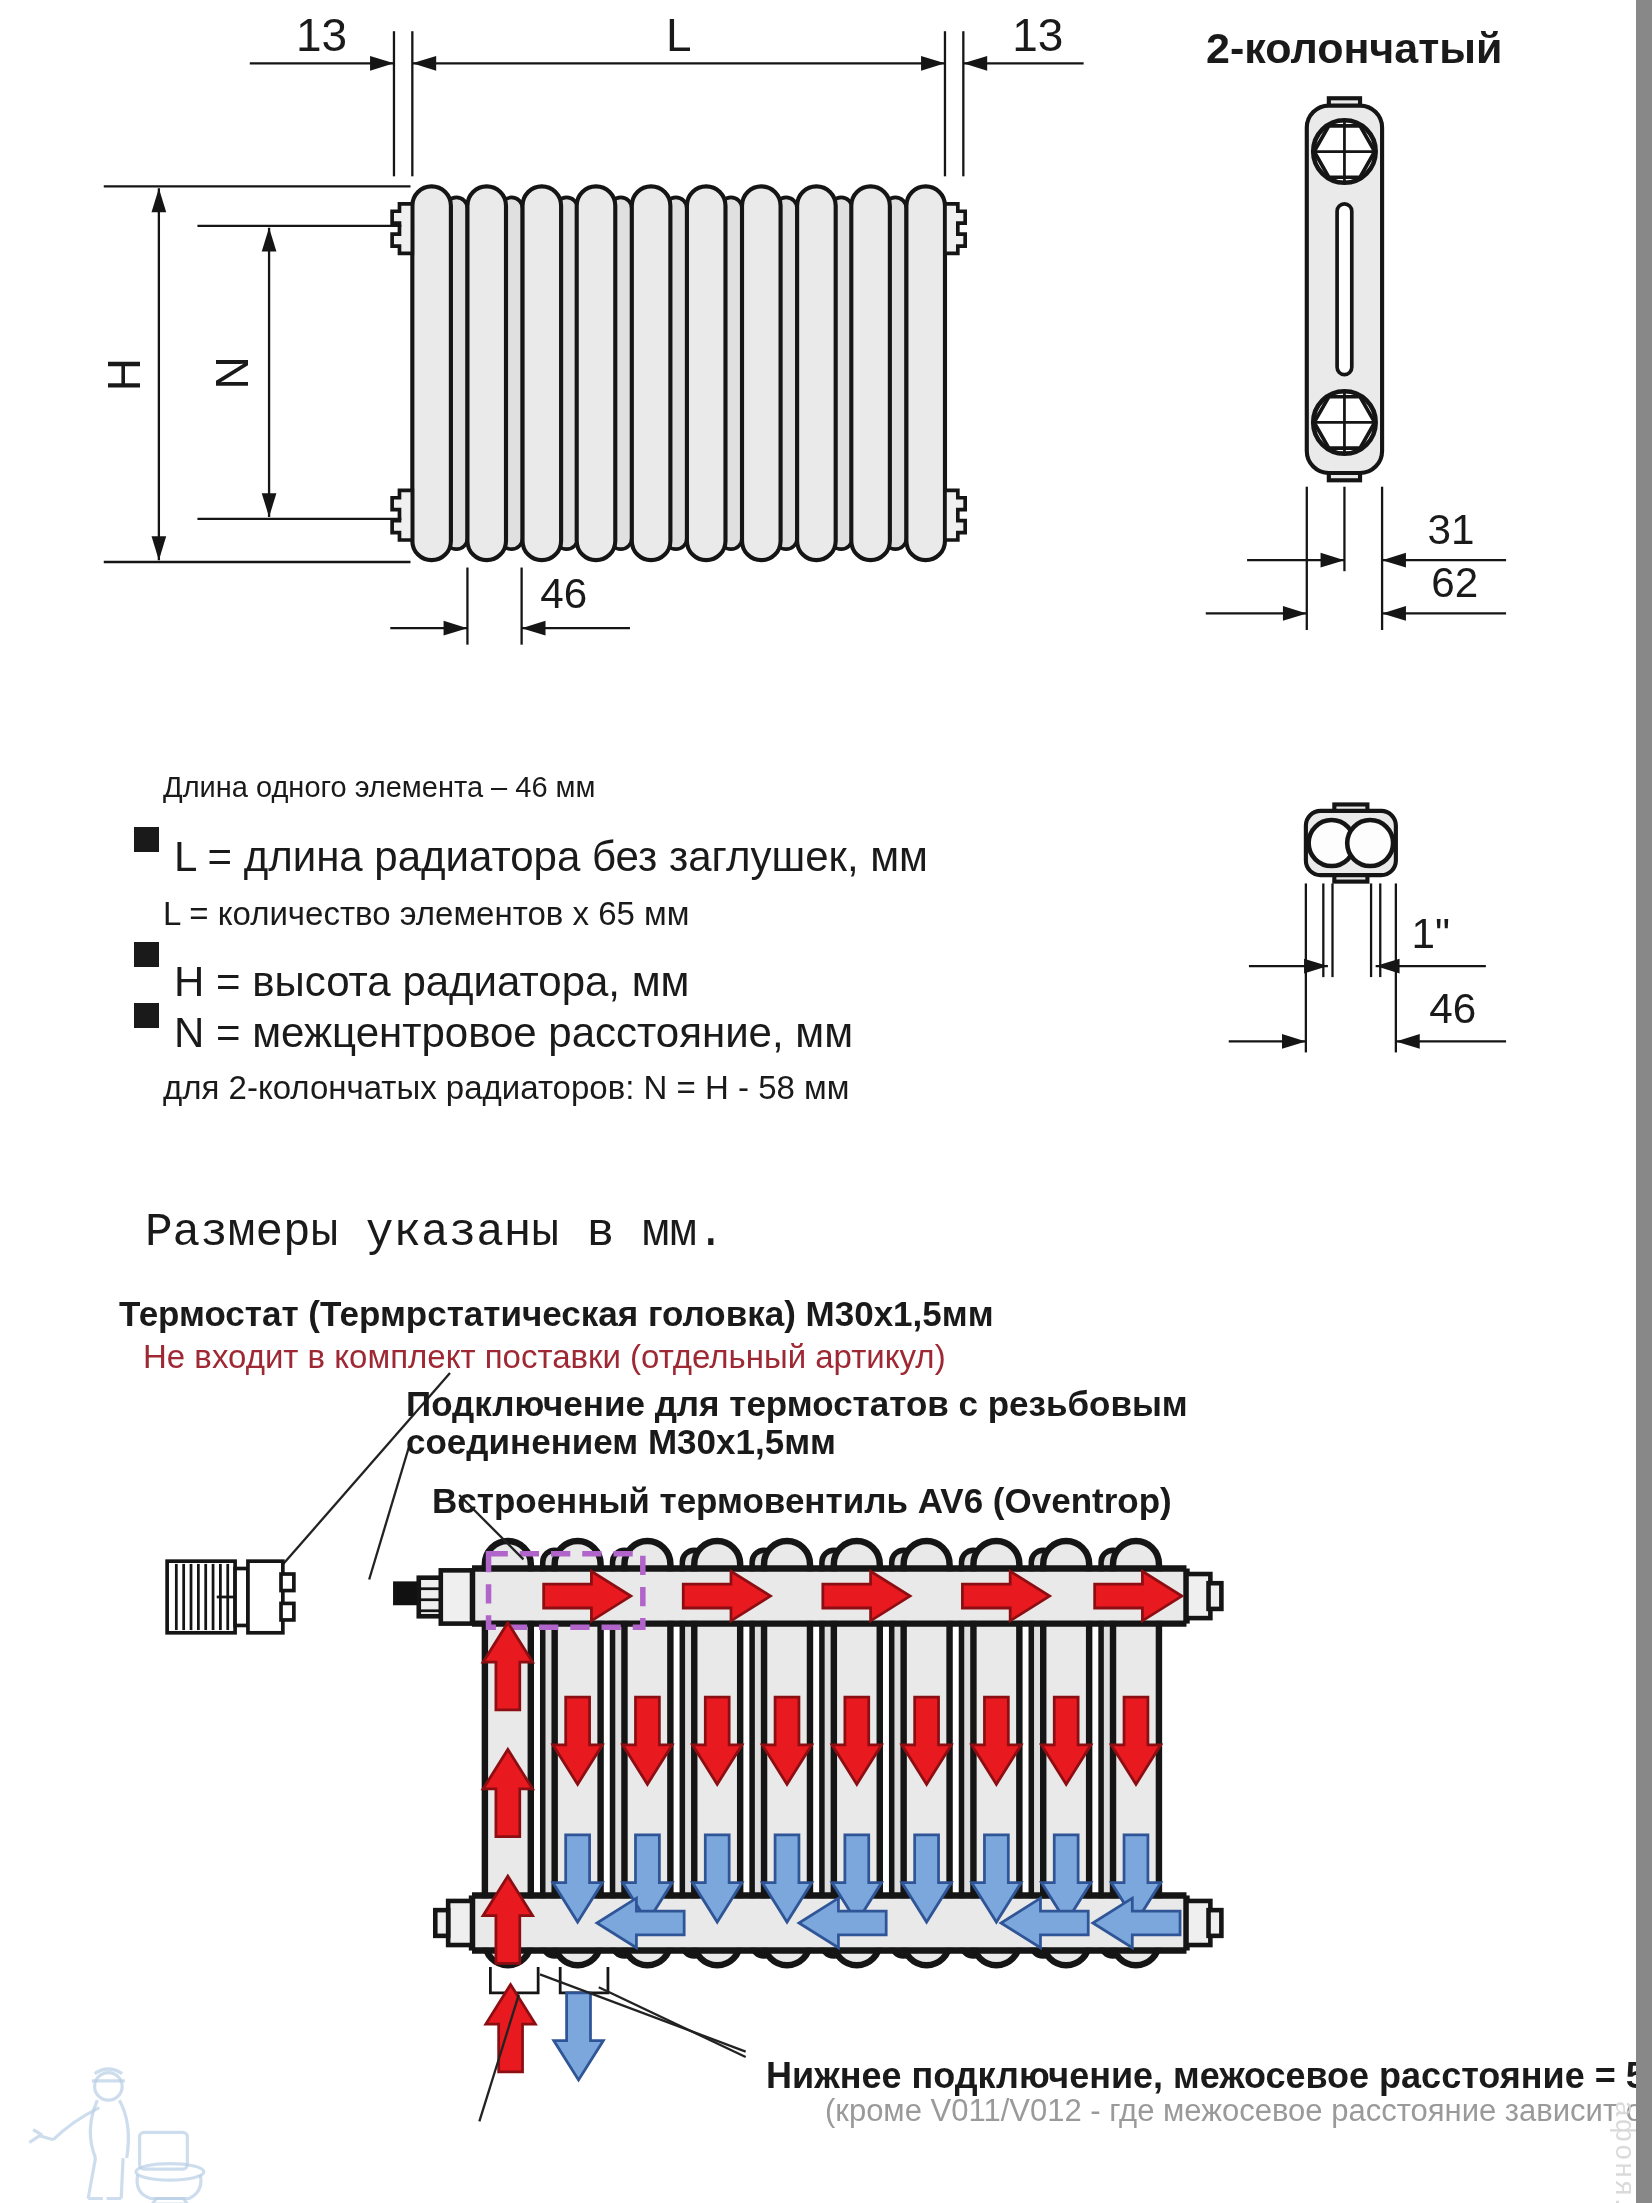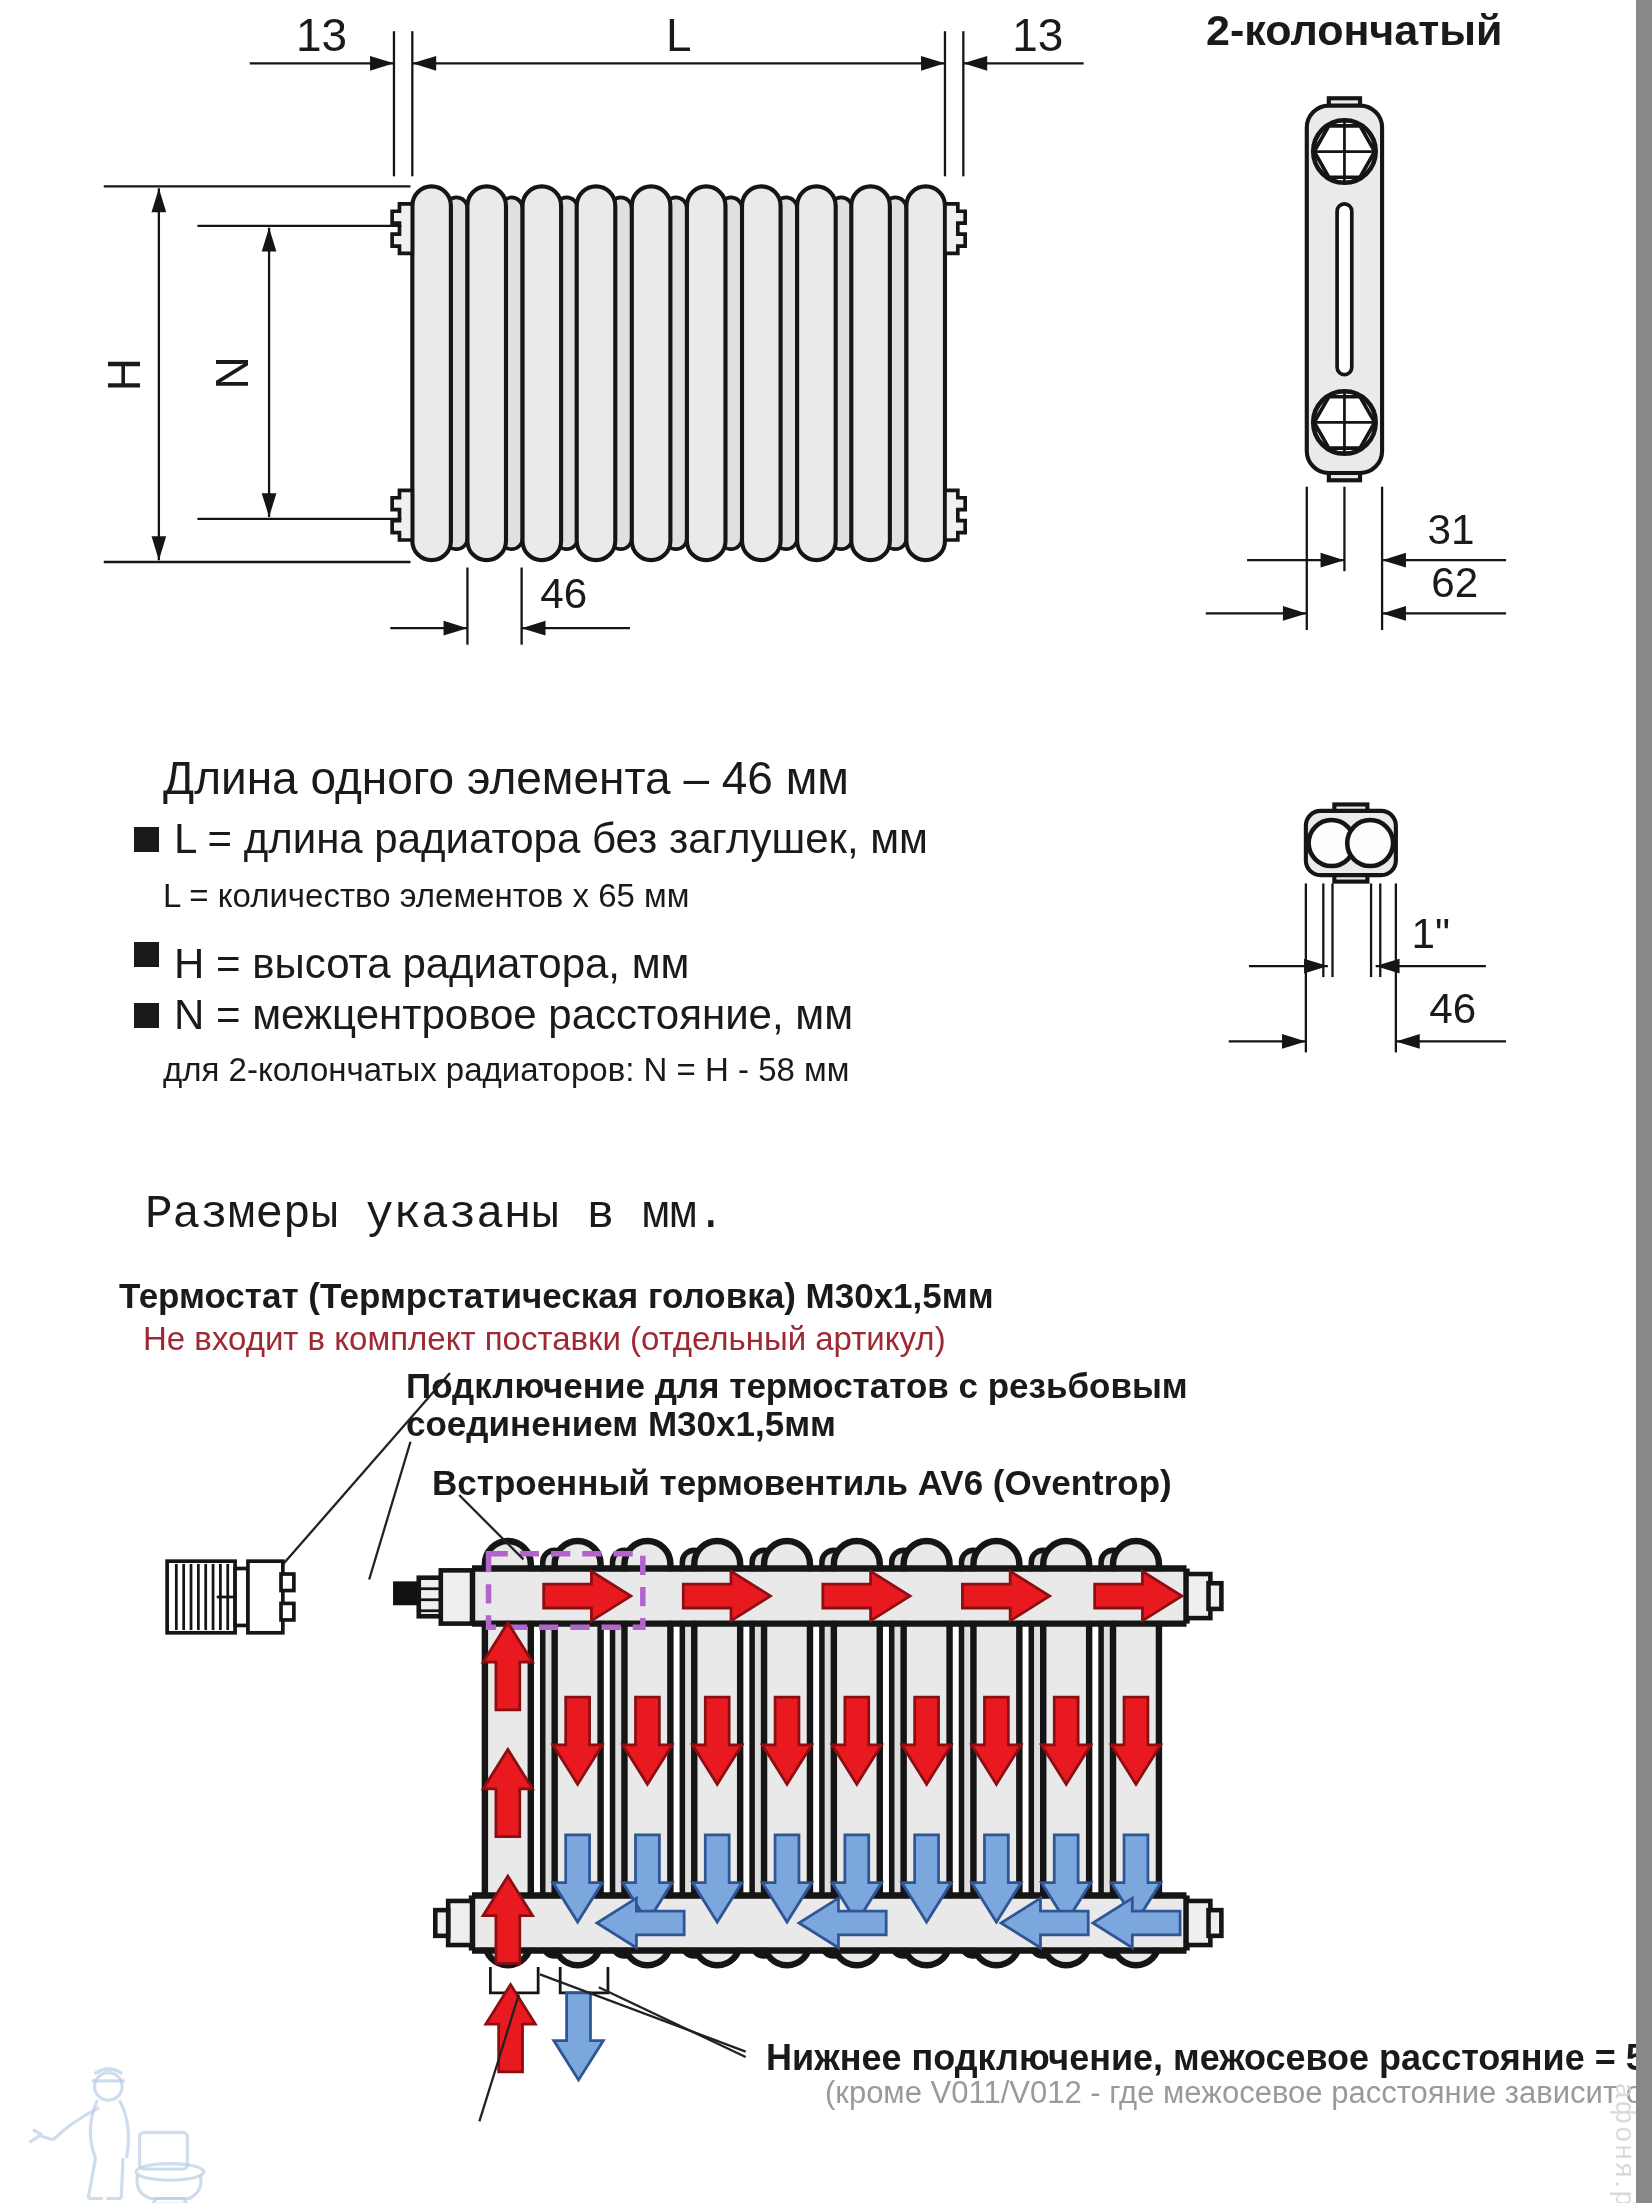--- a/index.html
+++ b/index.html
@@ -1,20 +1,20 @@
 <!DOCTYPE html>
 <html style="font-size:14.7px"><head>
 <meta charset="utf-8">
 <style>
   html,body{margin:0;padding:0;background:#888;}
   .page{position:relative;width:1636px;height:2204px;background:#ffffff;overflow:hidden;
         font-family:"Liberation Sans",sans-serif;}
   svg{position:absolute;left:0;top:0;}
-  .abs{position:absolute;white-space:nowrap;color:#1a1a1a;line-height:1.12;}
-  .fs42{font-size:46px;}
+  .abs{position:absolute;white-space:nowrap;color:#1a1a1a;line-height:1.12;margin-top:18px;}
+  .fs42{font-size:29px;}
   .fs46{font-size:42px;}
   .fs36{font-size:33px;}
   .fs50{font-size:46px;font-family:Liberation Mono, monospace;}
   .fs34{font-size:31px;}
   .fs38b{font-size:35px;font-weight:bold;}
   .fs39b{font-size:36px;font-weight:bold;}
   .titleb{font-size:43px;font-weight:bold;}
   .rednote{color:#9e2833;}
   .graynote{color:#9a9a9a;}
   .bullet{position:absolute;width:25px;height:25px;background:#1a1a1a;}

